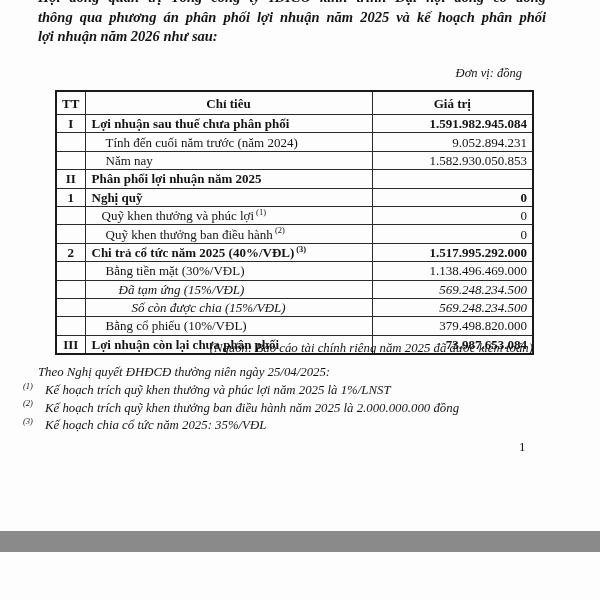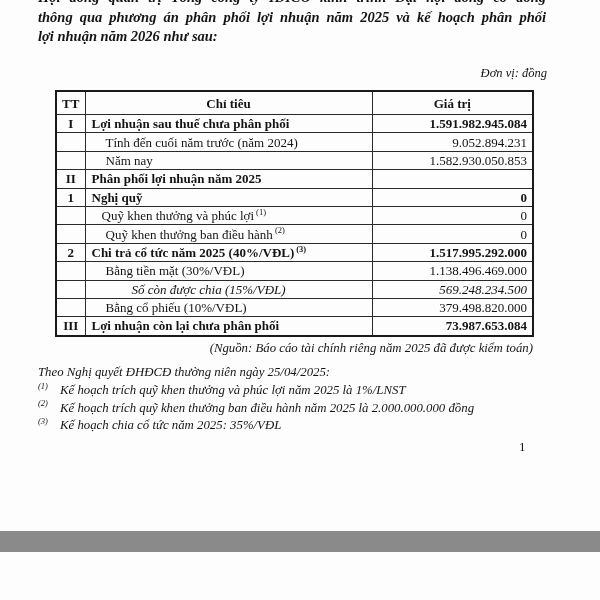--- a/index.html
+++ b/index.html
@@ -35,21 +35,21 @@
     top: 51px;
     left: 50px;
     font-size: 14.5px;
     font-weight: bold;
   }
   .heading-num { display: inline-block; width: 30px; }
   
   .unit {
     position: absolute;
     top: 66px;
-    right: 53px;
+    right: 78px;
     font-size: 12.5px;
     font-style: italic;
   }
   
   .fin-table {
     position: absolute;
     top: 90px;
     left: 55px;
     width: 477px;
     border-collapse: collapse;
@@ -96,21 +96,21 @@
   .fn-intro {
     position: absolute;
     top: 365px;
     left: 38px;
     font-size: 12.8px;
     font-style: italic;
   }
   .footnotes {
     position: absolute;
     top: 382px;
-    left: 38px;
+    left: 23px;
     width: 520px;
     font-size: 12.8px;
     font-style: italic;
   }
   .fn-line { line-height: 17.5px; white-space: nowrap; }
   .fn-marker {
     font-size: 8.5px;
     vertical-align: super;
     line-height: 0;
     display: inline-block;
@@ -201,20 +201,25 @@
     <td class="cell-label" style="padding-left: 6px;"><span class="lbl">Chi trả cổ tức năm 2025 (40%/VĐL)</span><sup class="lbl-sup">(3)</sup></td>
     <td class="cell-value">1.517.995.292.000</td>
   </tr>
         <tr>
     <td class="cell-tt"></td>
     <td class="cell-label" style="padding-left: 20px;"><span class="lbl">Bằng tiền mặt (30%/VĐL)</span><sup class="lbl-sup"></sup></td>
     <td class="cell-value">1.138.496.469.000</td>
   </tr>
         <tr class="is-italic">
     <td class="cell-tt"></td>
+    <td class="cell-label" style="padding-left: 33px;"><span class="lbl">Đã tạm ứng (15%/VĐL)</span><sup class="lbl-sup"></sup></td>
+    <td class="cell-value">569.248.234.500</td>
+  </tr>
+        <tr class="is-italic">
+    <td class="cell-tt"></td>
     <td class="cell-label" style="padding-left: 46px;"><span class="lbl">Số còn được chia (15%/VĐL)</span><sup class="lbl-sup"></sup></td>
     <td class="cell-value">569.248.234.500</td>
   </tr>
         <tr>
     <td class="cell-tt"></td>
     <td class="cell-label" style="padding-left: 20px;"><span class="lbl">Bằng cổ phiếu (10%/VĐL)</span><sup class="lbl-sup"></sup></td>
     <td class="cell-value">379.498.820.000</td>
   </tr>
         <tr class="is-bold">
     <td class="cell-tt">III</td>

